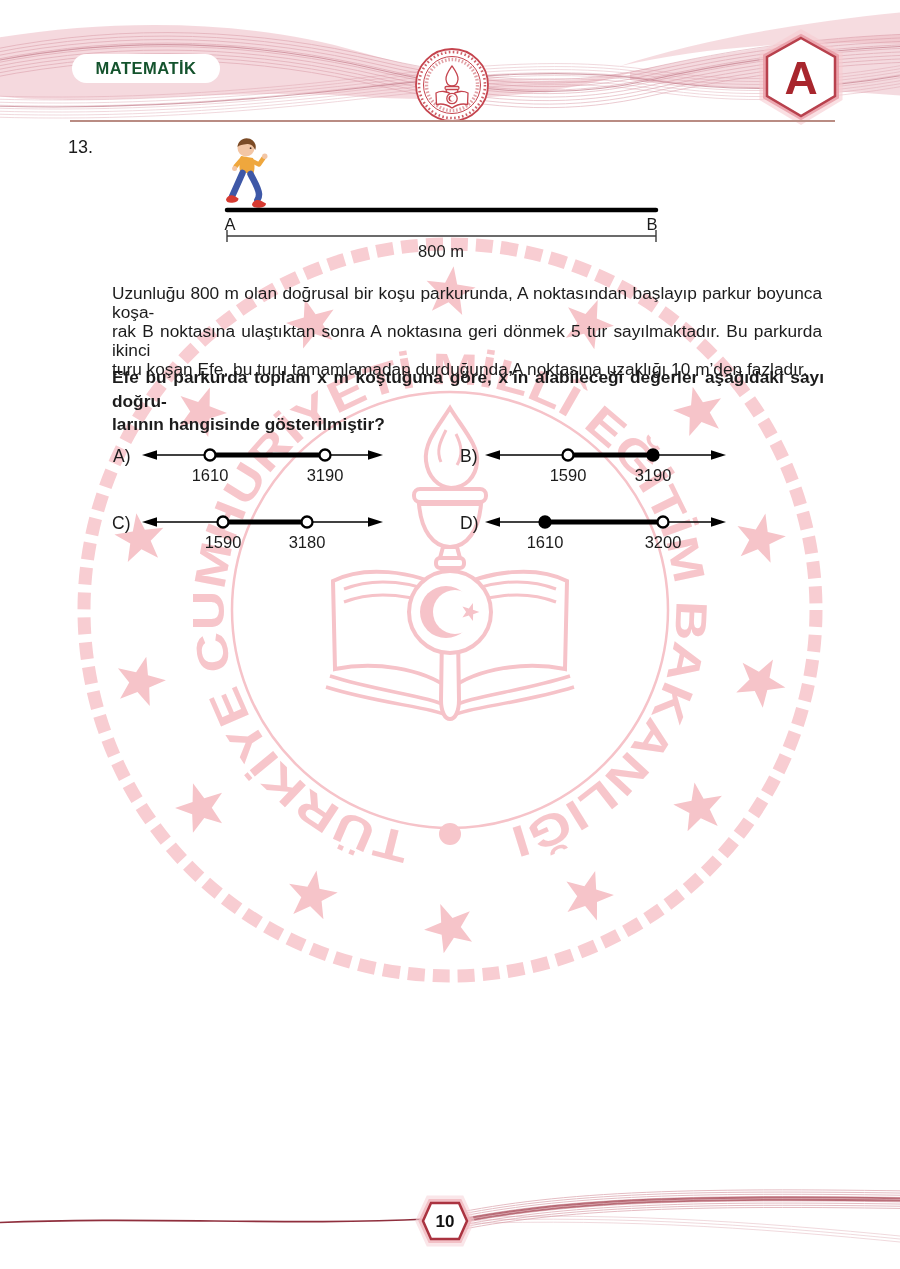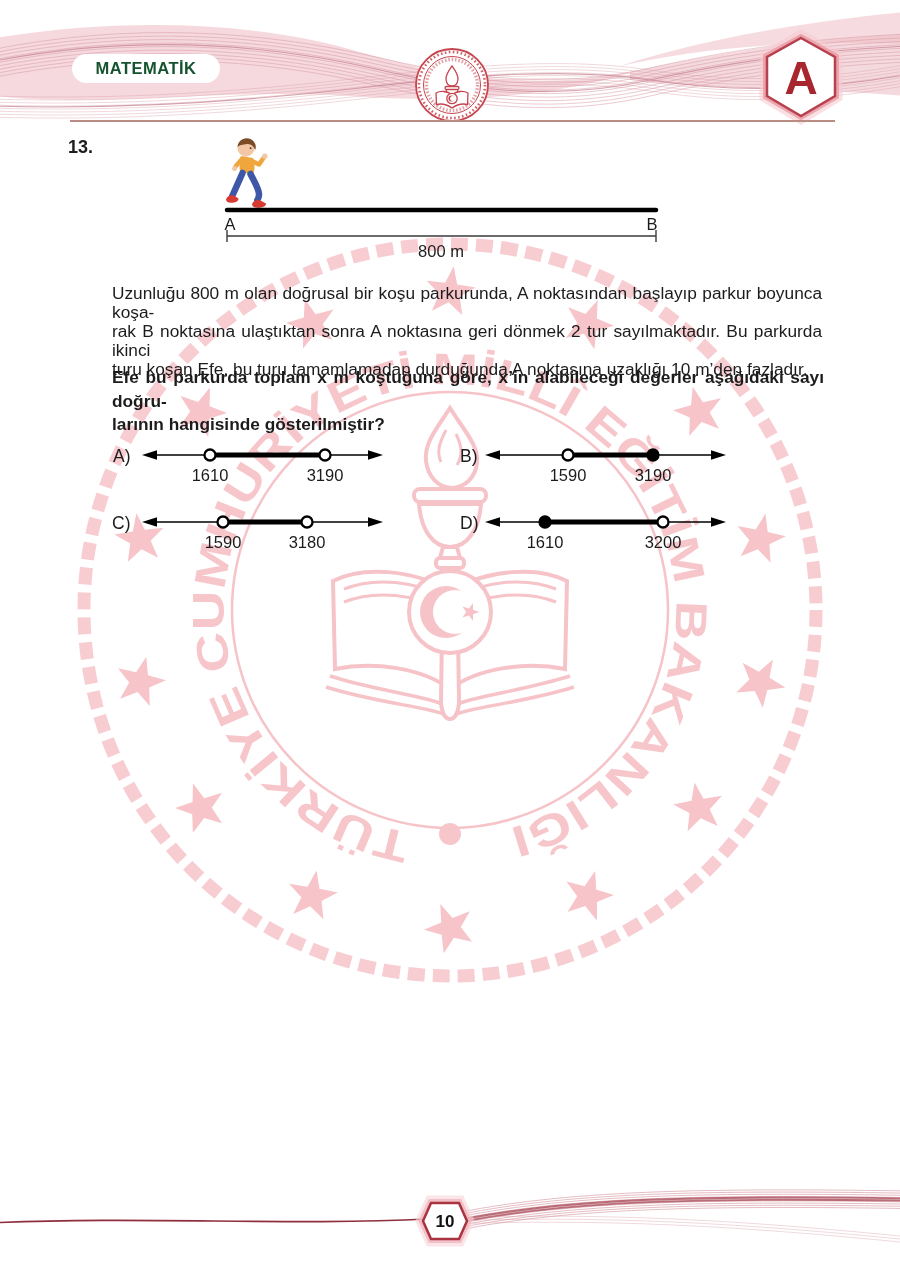--- a/index.html
+++ b/index.html
@@ -8,21 +8,21 @@
   svg{display:block;}
   .abs{position:absolute;}
   .wm{left:0;top:0;z-index:0;}
   .hdr{left:0;top:0;z-index:1;}
   .ftr{left:0;top:1149px;z-index:1;}
   .content{z-index:2;}
   .subject-pill{left:72px;top:54px;width:148px;height:29px;background:#ffffff;border-radius:15px;
         display:flex;align-items:center;justify-content:center;font-weight:bold;font-size:16.5px;
         letter-spacing:.5px;color:#14532d;z-index:2;}
   .hrule{left:70px;top:120px;width:765px;height:2px;background:#b98c83;z-index:2;}
-  .qnum{left:68px;top:137px;font-size:18px;font-weight:bold;z-index:2;}
+  .qnum{left:68px;top:137px;font-size:18px;font-weight:normal;z-index:2;}
   .para{left:112px;top:284px;width:710px;font-size:17.3px;line-height:19px;z-index:2;}
   .prompt{left:112px;top:366px;width:712px;font-size:17.3px;line-height:23.5px;font-weight:bold;z-index:2;}
   .pline{white-space:normal;}
   .just{text-align:justify;text-align-last:justify;}
   .u{text-underline-offset:3px;}
   .optlab{font-size:17.5px;z-index:2;}
   .oA{left:113px;top:446px;} .oB{left:460px;top:446px;} .oC{left:112px;top:513px;} .oD{left:460px;top:513px;}
   .numline{z-index:2;}
   .nA{left:140px;top:440px;} .nB{left:483px;top:440px;} .nC{left:140px;top:507px;} .nD{left:483px;top:507px;}
   .track{left:215px;top:196px;z-index:2;}
@@ -177,21 +177,21 @@
     <g stroke="#3a3a3a" stroke-width="1.4">
       <line x1="12" y1="40" x2="441" y2="40"></line>
       <line x1="12" y1="34" x2="12" y2="46"></line>
       <line x1="441" y1="34" x2="441" y2="46"></line>
     </g>
     <text x="226" y="61" text-anchor="middle" font-size="16.5" fill="#1c1c1c">800 m</text>
   </svg>
 
   <div class="abs para content">
     <div class="pline just"><span>Uzunluğu 800 m olan doğrusal bir koşu parkurunda, A noktasından başlayıp parkur boyunca koşa-</span><span class="u"></span></div>
-    <div class="pline just"><span>rak B noktasına ulaştıktan sonra A noktasına geri dönmek 2 tur sayılmaktadır. Bu parkurda </span><span class="u">ikinci</span></div>
+    <div class="pline just"><span>rak B noktasına ulaştıktan sonra A noktasına geri dönmek 5 tur sayılmaktadır. Bu parkurda </span><span class="u">ikinci</span></div>
     <div class="pline"><span>turu koşan Efe, bu turu tamamlamadan durduğunda A noktasına uzaklığı 10 m’den fazladır.</span><span class="u"></span></div>
   </div>
 
   <div class="abs prompt content">
     <div class="pline just">Efe bu parkurda toplam x m koştuğuna göre, x’in alabileceği değerler aşağıdaki sayı doğru-</div>
     <div class="pline">larının hangisinde gösterilmiştir?</div>
   </div>
 
   <div class="abs optlab oA content">A)</div>
   <svg class="abs numline nA content" width="245" height="52" viewBox="0 0 245 52">

